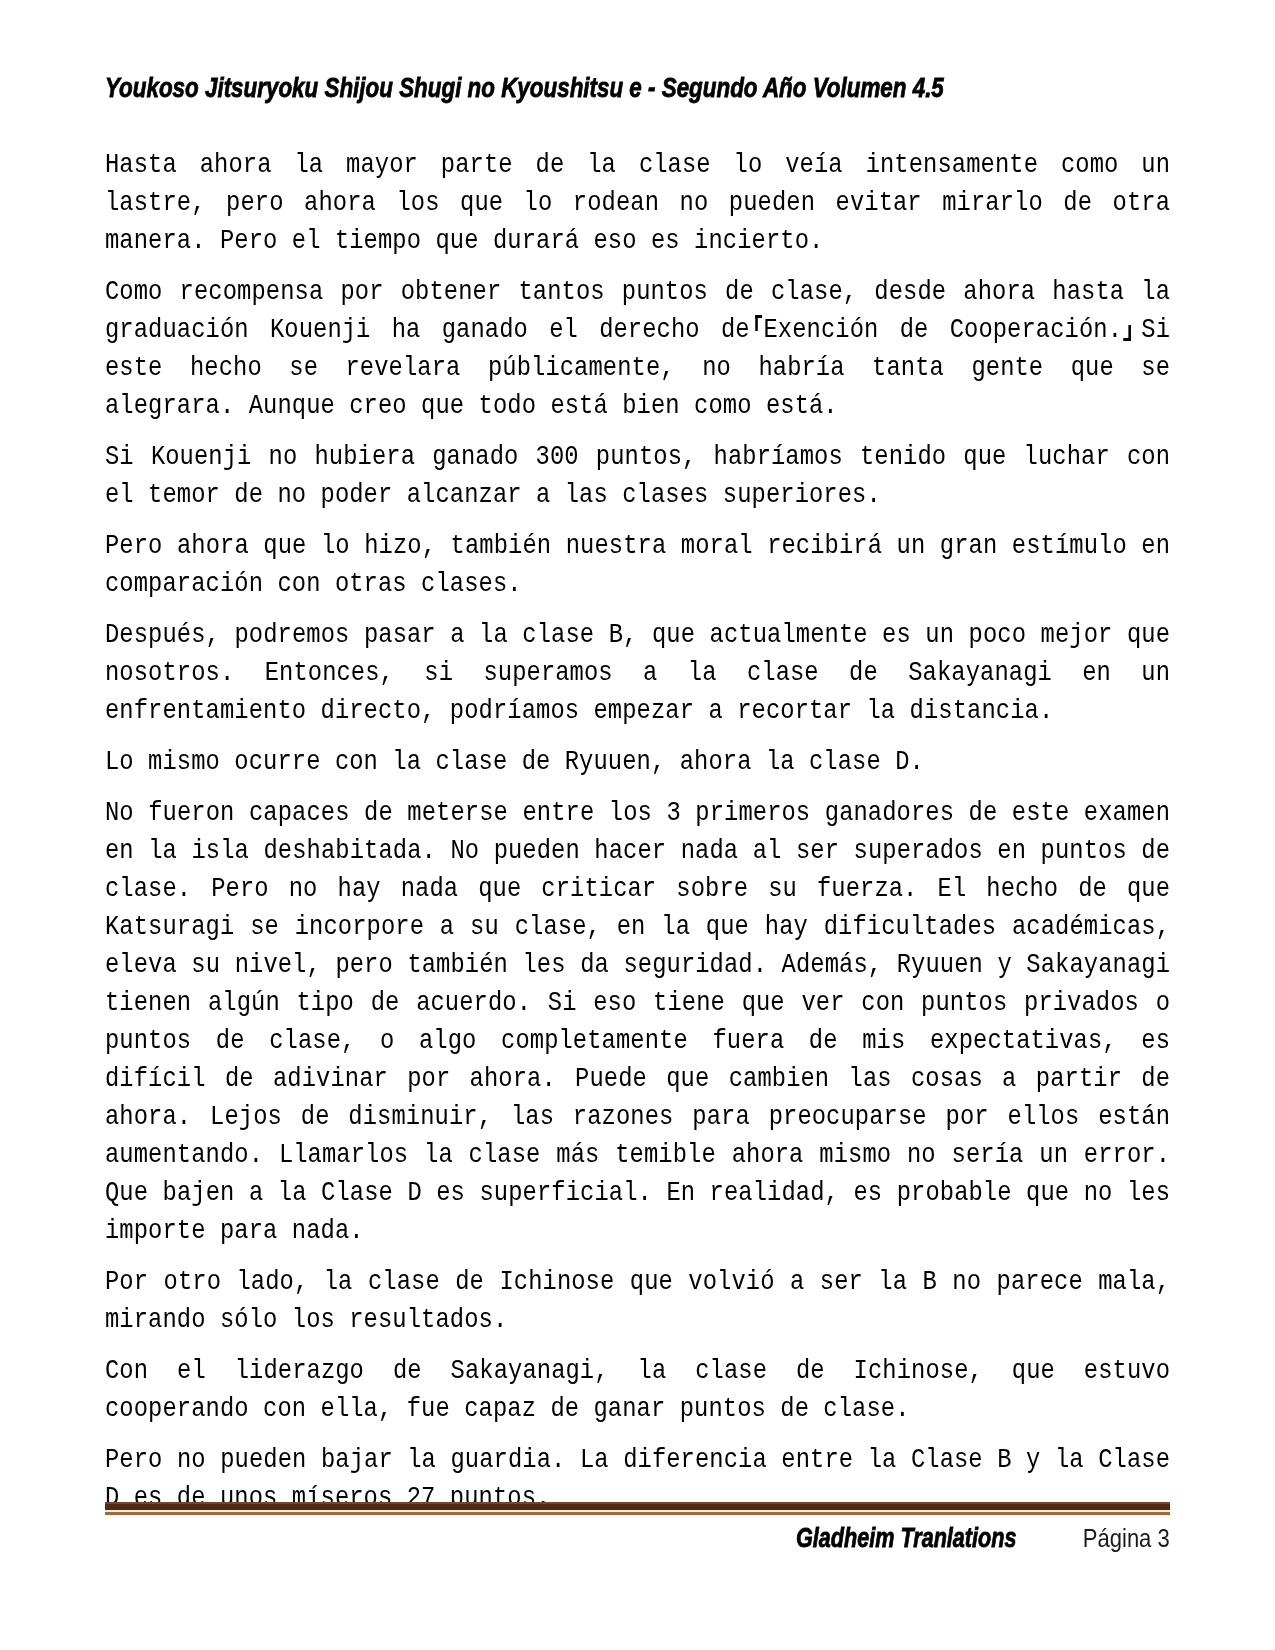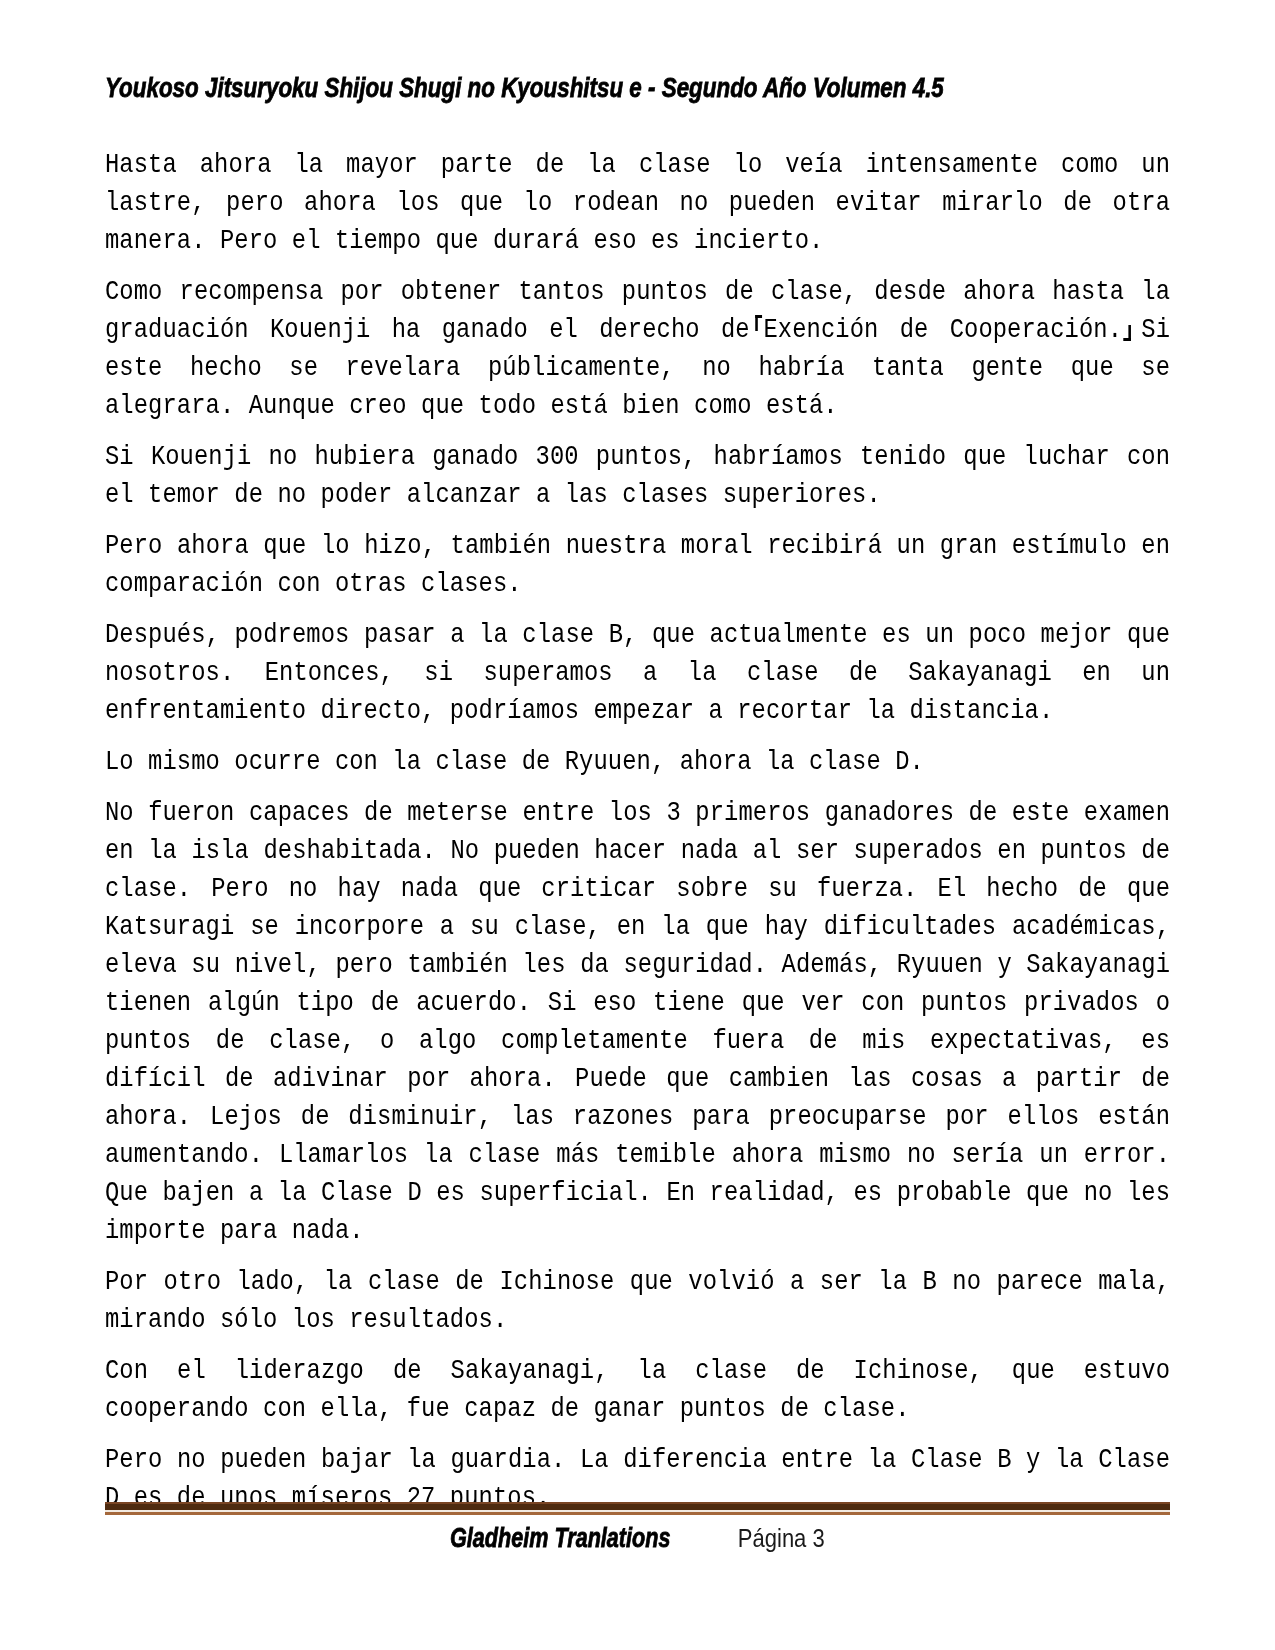--- a/index.html
+++ b/index.html
@@ -86,21 +86,21 @@
     left: 105px;
     right: 105px;
     top: 1502px;
   }
   .footer-rule {
     height: 14px;
     width: 100%;
   }
   .footer-row {
     display: flex;
-    justify-content: center;
+    justify-content: flex-end;
     align-items: baseline;
     margin-top: 7px;
   }
   .footer-brand {
     font-size: 27px;
     font-weight: 700;
     font-style: italic;
     -webkit-text-stroke: 0.8px #000;
     transform: scaleX(0.80);
     transform-origin: 0 50%;

